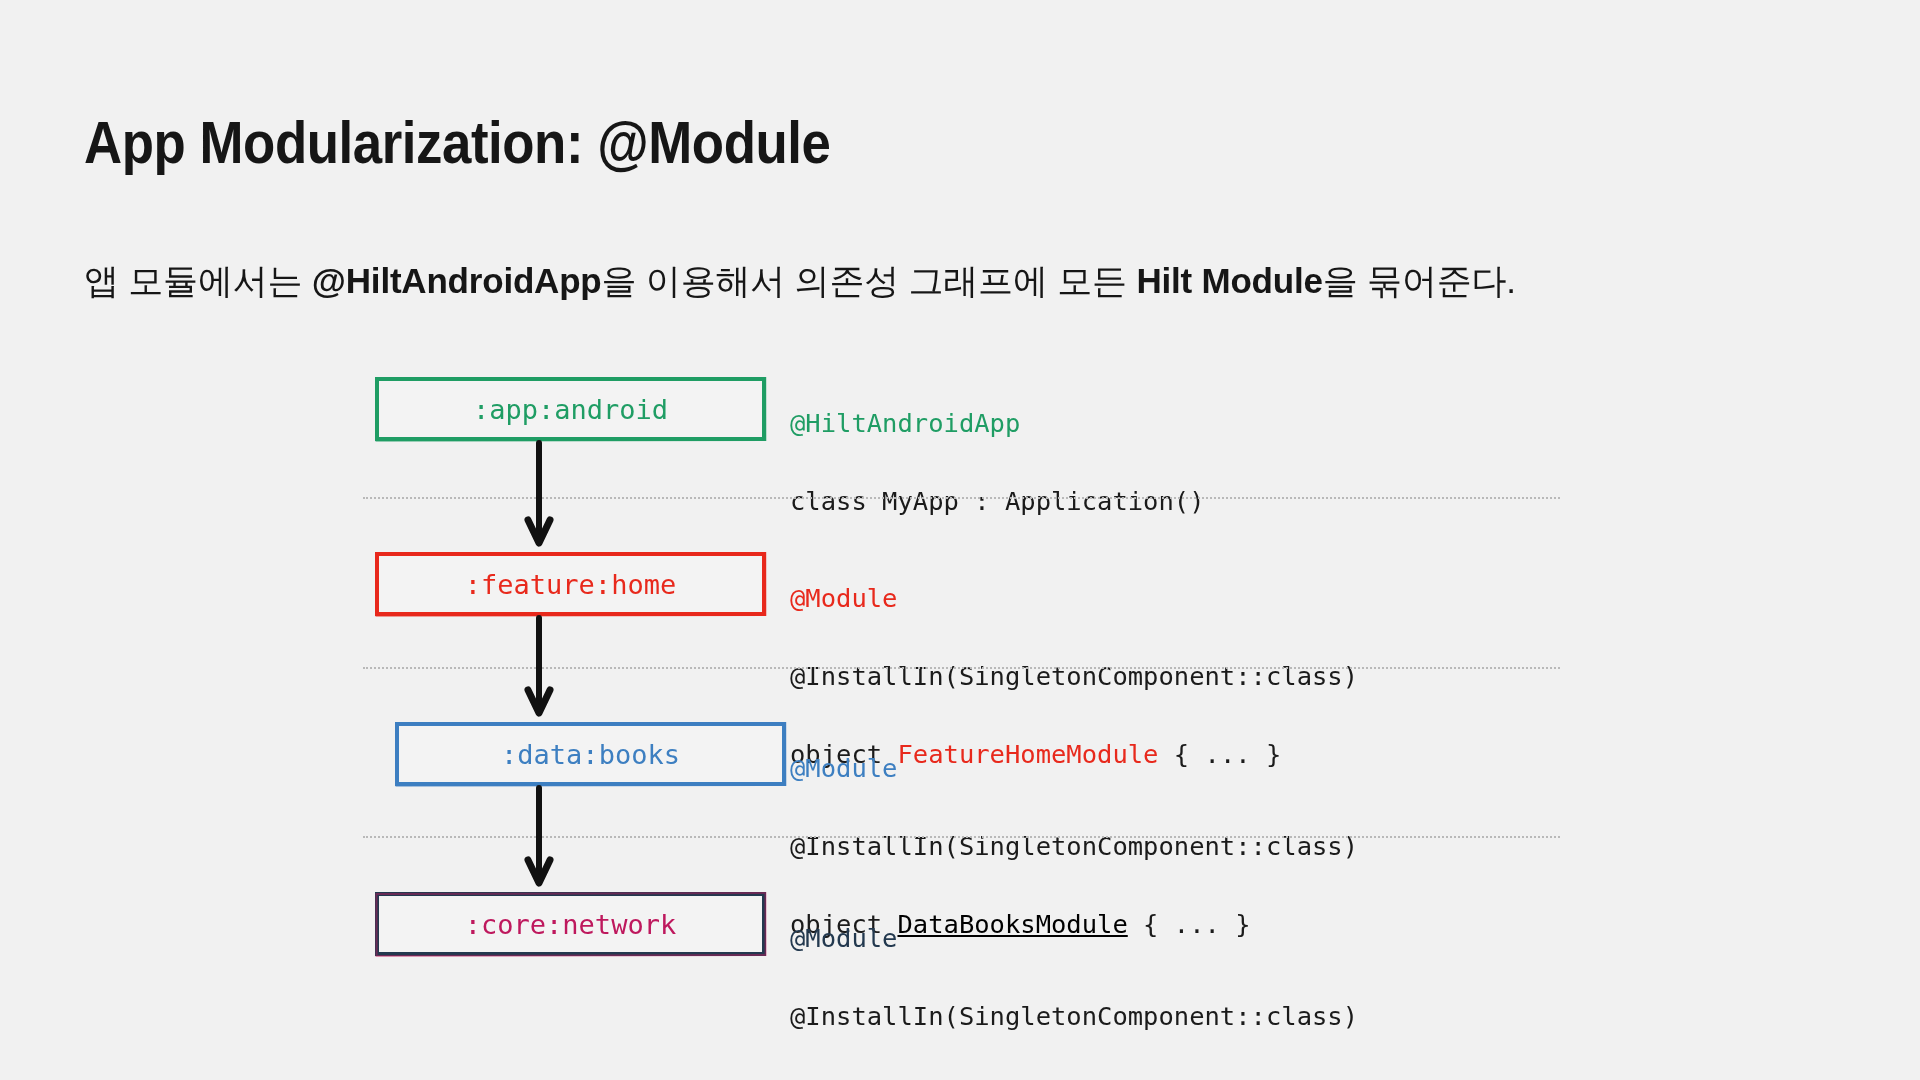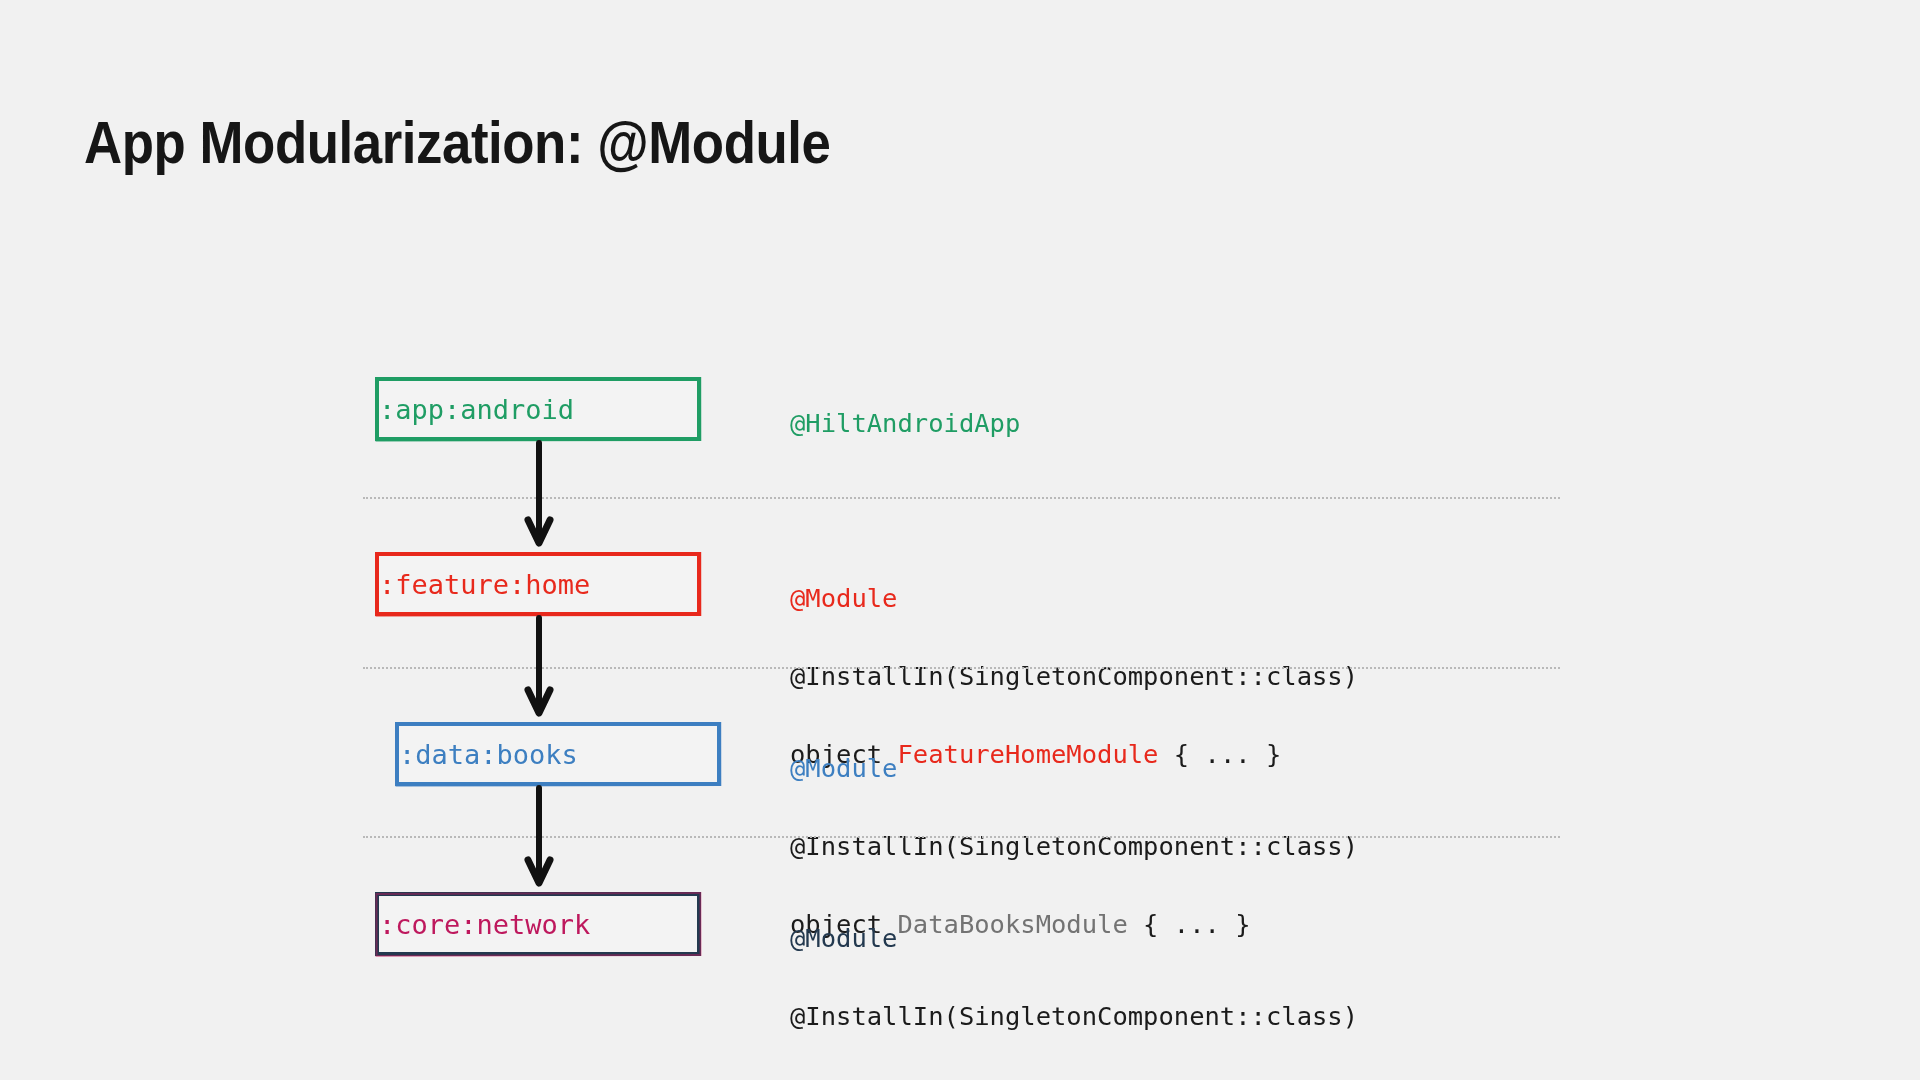--- a/index.html
+++ b/index.html
@@ -55,26 +55,26 @@
     left: 0;
     top: 0;
     width: 1920px;
     height: 1080px;
   }
 
   
   .node {
     position: absolute;
     left: 375px;
-    width: 326px;
+    width: 391px;
     height: 64px;
     background: #f3f3f3;
     display: flex;
     align-items: center;
-    justify-content: flex-start;
+    justify-content: center;
     font-family: "DejaVu Sans Mono", monospace;
     font-size: 27px;
     letter-spacing: 0px;
     border-style: solid;
     border-width: 4px;
   }
 
   .node.green  { border-color: #1f9d64; color: #1f9d64; }
   .node.red    { border-color: #e8291c; color: #e8291c; }
   .node.blue   { border-color: #3d7fc1; color: #3d7fc1; }
@@ -99,21 +99,21 @@
     font-size: 25.5px;
     line-height: 39px;
     color: #1b1b1b;
     white-space: pre;
   }
   .code .anno-green { color: #1f9d64; }
   .code .anno-red   { color: #e8291c; }
   .code .anno-blue  { color: #3d7fc1; }
   .code .anno-navy  { color: #23394f; }
   .code .id-red  { color: #e8291c; text-align: right; }
-  .code .id-blue { color: #737373; }
+  .code .id-blue { color: #000000; text-decoration: underline; }
   .code .id-navy { color: #23394f; }
 
   
   .separator {
     position: absolute;
     left: 363px;
     width: 1197px;
     height: 0;
     border-top: 2px dotted #b9b9b9;
   }
@@ -126,30 +126,33 @@
   }
   .arrow svg { display: block; overflow: visible; }
 </style>
 </head>
 <body>
 
 <div class="slide">
 
   <div class="page-title">App Modularization: @Module</div>
 
+  <div class="subtitle">
+    <span>앱 모듈에서는 </span><b>@HiltAndroidApp</b><span>을 이용해서 의존성 그래프에 모든 </span><b>Hilt Module</b><span>을 묶어준다.</span>
+  </div>
 
   <div class="diagram">
 
     <div class="node green" style="top:377px;">
       <span>:app:android</span>
     </div>
 
     <div class="code" style="top:365px;">
 <span class="anno-green">@HiltAndroidApp</span>
-<br>
+<br><span>class MyApp : Application()</span>
     </div>
 
     <div class="separator" style="top:497px;"></div>
 
     <div class="arrow" style="top:443px; height:105px;">
       <svg width="28" height="105" viewBox="0 0 28 105">
         <path d="M14 0 L14 92" stroke="#111111" stroke-width="6" fill="none" stroke-linecap="round"></path>
         <path d="M3 77 L14 100 L25 77" stroke="#111111" stroke-width="7" fill="none" stroke-linecap="round" stroke-linejoin="round"></path>
       </svg>
     </div>

